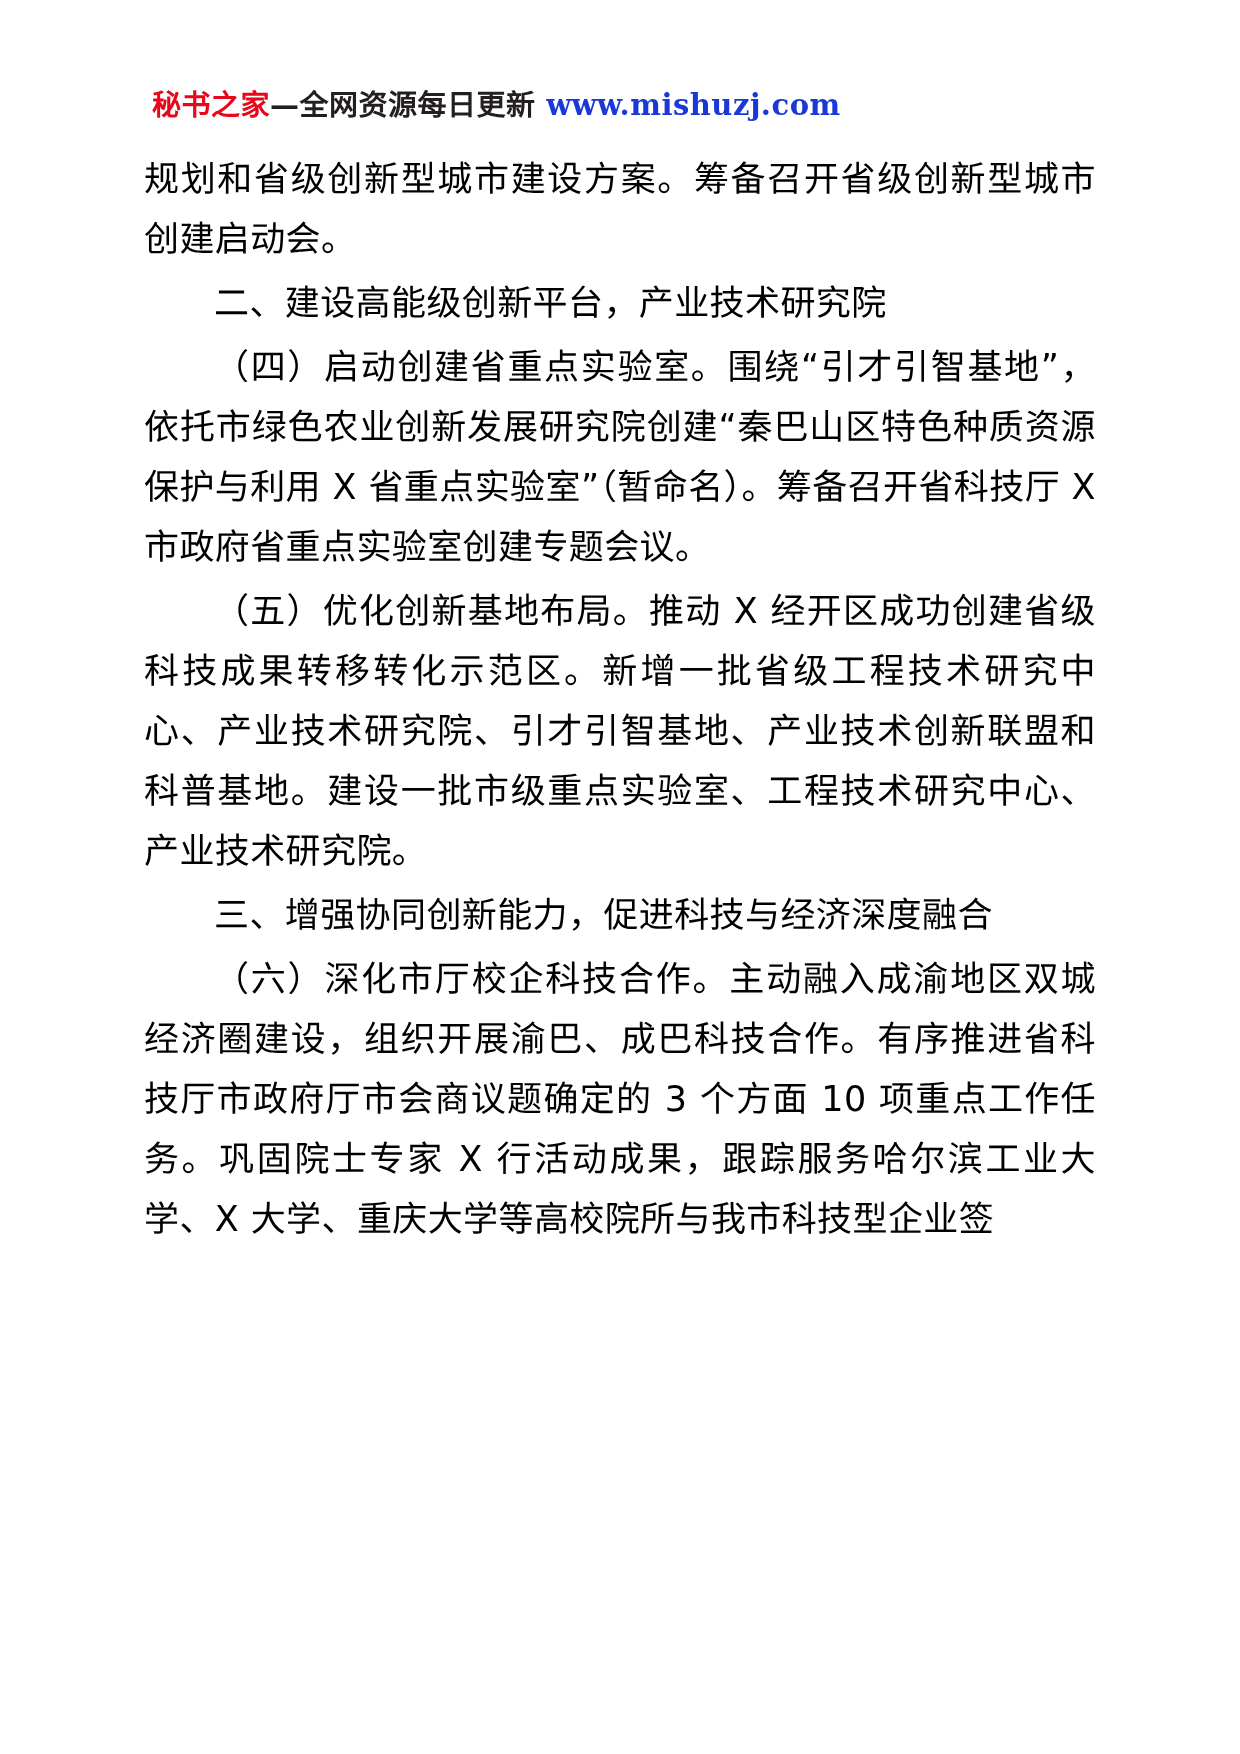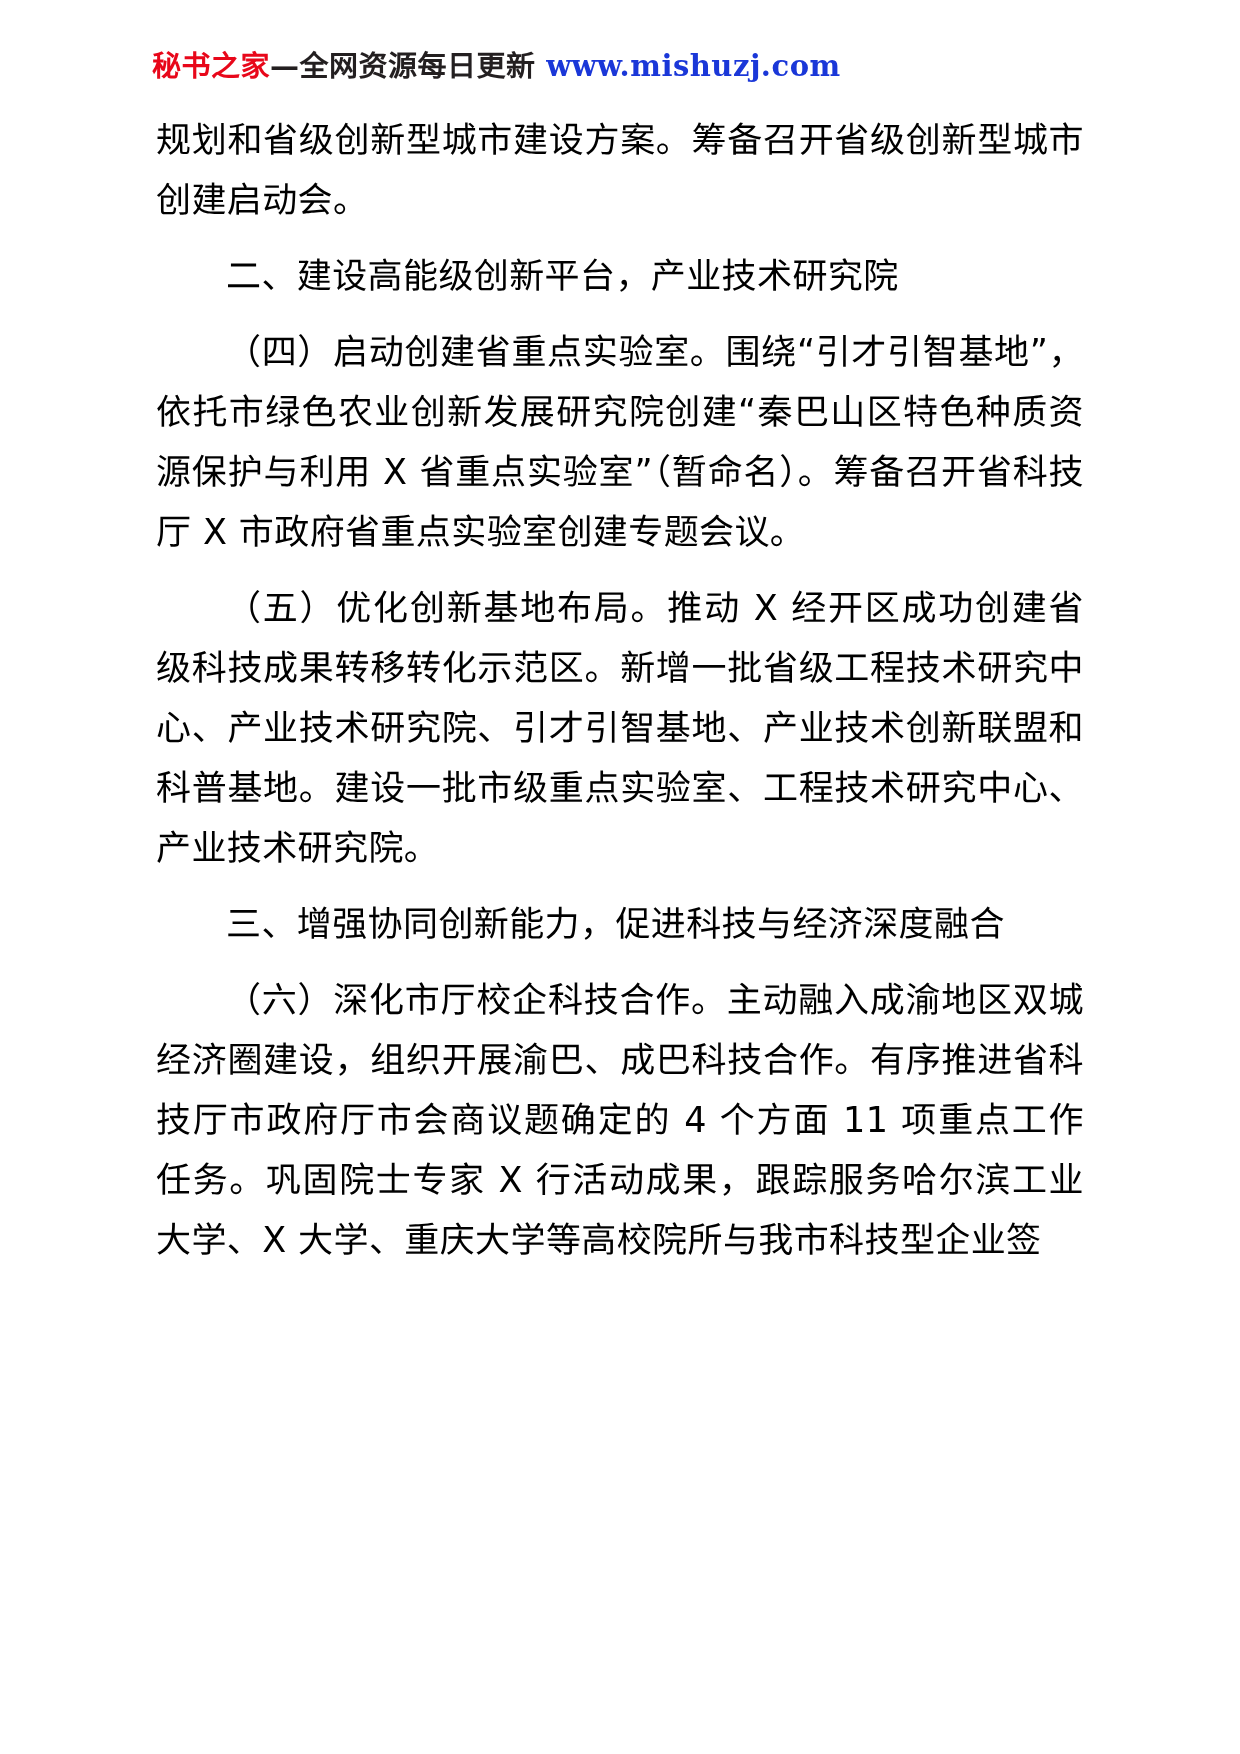--- a/index.html
+++ b/index.html
@@ -12,21 +12,21 @@
     height: 1754px;
     font-family: "DejaVu Sans", "Liberation Sans", sans-serif;
     color: #000000;
     position: relative;
     overflow: hidden;
   }
   .page {
     box-sizing: border-box;
     width: 1240px;
     height: 1258px;
-    padding: 48px 140px 0 140px;
+    padding: 87px 140px 0 140px;
     position: relative;
   }
   .watermark {
     margin: 0 0 26px 12px;
     font-size: 29px;
     line-height: 1.25;
     white-space: nowrap;
     font-weight: bold;
     letter-spacing: 0.5px;
   }
@@ -44,21 +44,21 @@
     font-family: "DejaVu Serif", "Liberation Serif", serif;
   }
   .doc-body {
     font-size: 35px;
     line-height: 60px;
     letter-spacing: 0.4px;
     text-align: justify;
     text-justify: inter-ideograph;
   }
   .doc-body p {
-    margin: 16px;
+    margin: 4px;
     padding: 0;
   }
   .para-indent {
     text-indent: 70px;
   }
   .para-flush {
     text-indent: 0;
   }
 </style>
 </head>
@@ -69,16 +69,16 @@
   <div class="watermark">
     <span class="wm-brand">秘书之家</span><span class="wm-mid">—</span><span class="wm-mid">全网资源每日更新</span> <span class="wm-url">www.mishuzj.com</span>
   </div>
 
   <div class="doc-body">
     <p class="para-flush">规划和省级创新型城市建设方案。筹备召开省级创新型城市创建启动会。</p>
     <p class="para-indent">二、建设高能级创新平台，产业技术研究院</p>
     <p class="para-indent">（四）启动创建省重点实验室。围绕“引才引智基地”，依托市绿色农业创新发展研究院创建“秦巴山区特色种质资源保护与利用 X 省重点实验室”（暂命名）。筹备召开省科技厅 X 市政府省重点实验室创建专题会议。</p>
     <p class="para-indent">（五）优化创新基地布局。推动 X 经开区成功创建省级科技成果转移转化示范区。新增一批省级工程技术研究中心、产业技术研究院、引才引智基地、产业技术创新联盟和科普基地。建设一批市级重点实验室、工程技术研究中心、产业技术研究院。</p>
     <p class="para-indent">三、增强协同创新能力，促进科技与经济深度融合</p>
-    <p class="para-indent">（六）深化市厅校企科技合作。主动融入成渝地区双城经济圈建设，组织开展渝巴、成巴科技合作。有序推进省科技厅市政府厅市会商议题确定的 4 个方面 11 项重点工作任务。巩固院士专家 X 行活动成果，跟踪服务哈尔滨工业大学、X 大学、重庆大学等高校院所与我市科技型企业签</p>
+    <p class="para-indent">（六）深化市厅校企科技合作。主动融入成渝地区双城经济圈建设，组织开展渝巴、成巴科技合作。有序推进省科技厅市政府厅市会商议题确定的 3 个方面 10 项重点工作任务。巩固院士专家 X 行活动成果，跟踪服务哈尔滨工业大学、X 大学、重庆大学等高校院所与我市科技型企业签</p>
   </div>
 
 </div>
 
 </body></html>

